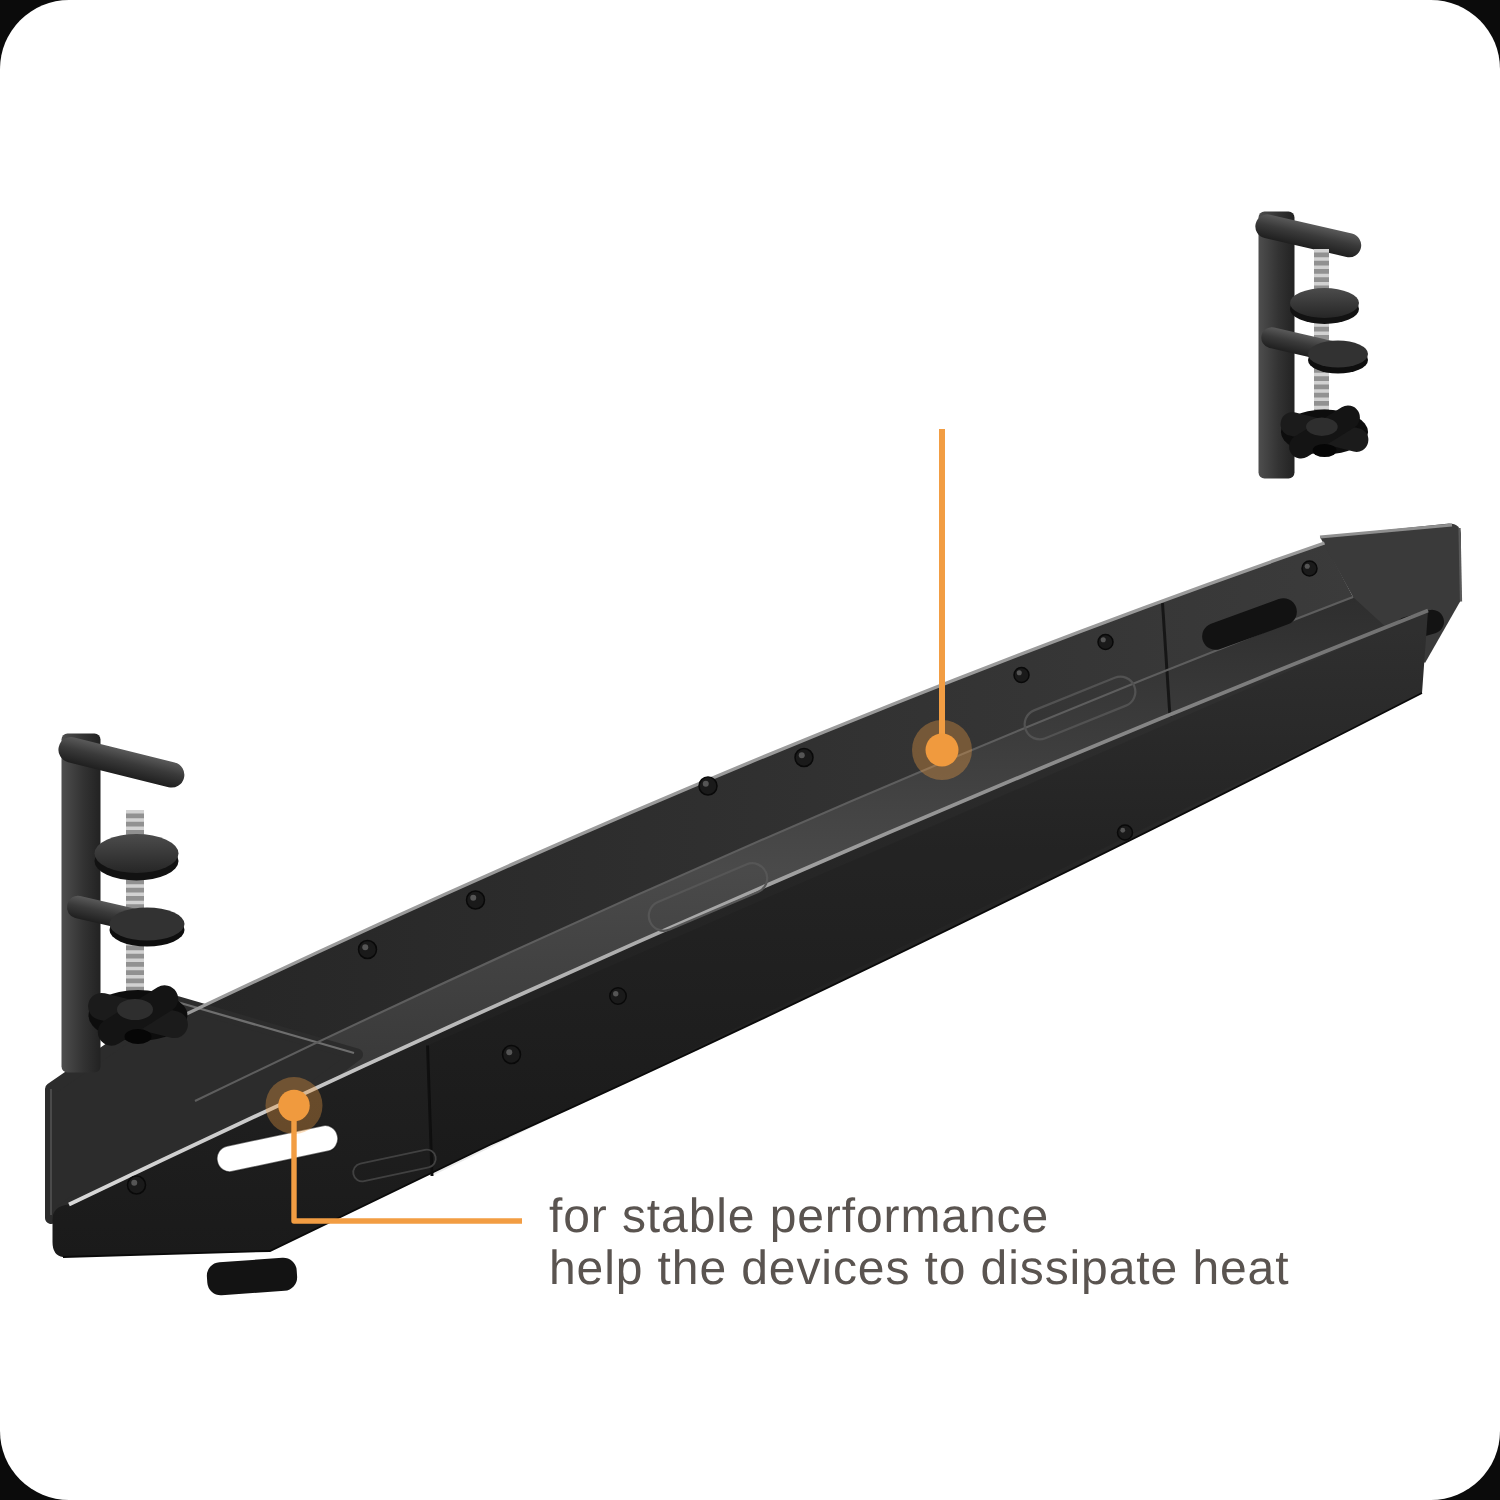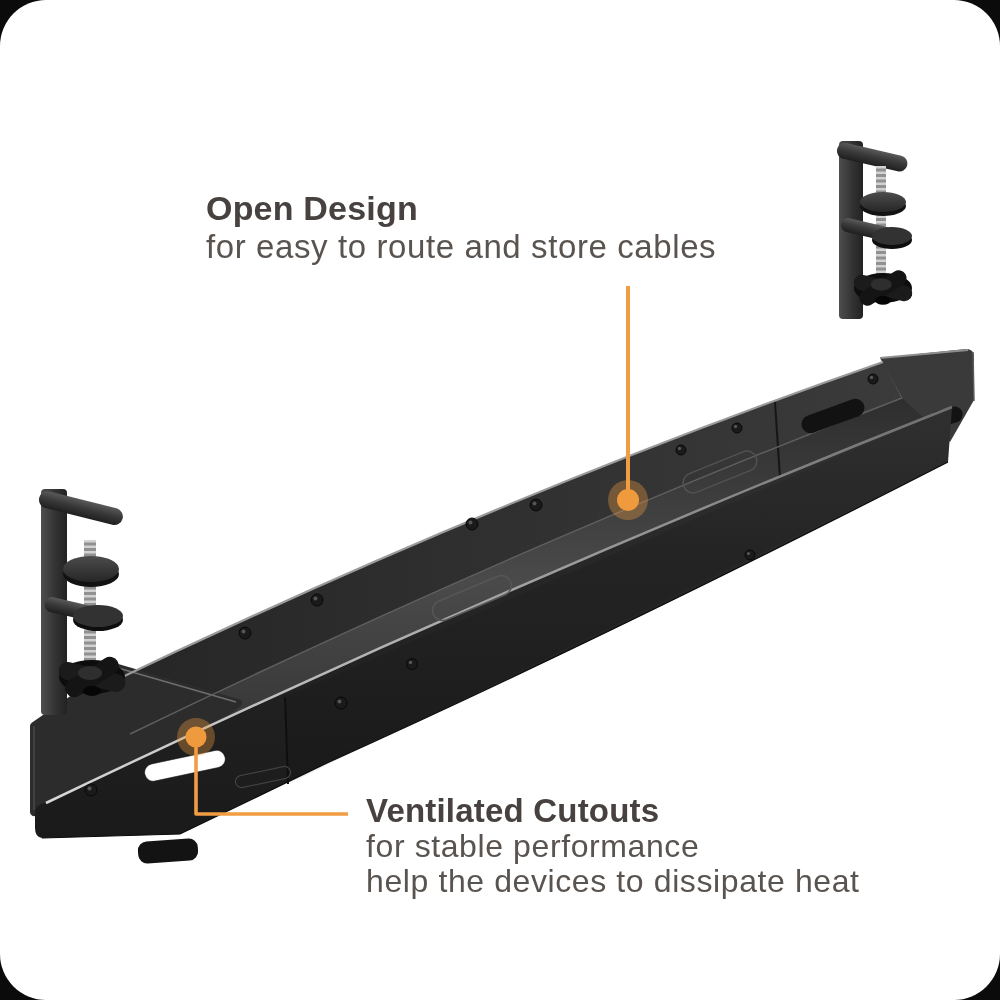--- a/index.html
+++ b/index.html
@@ -213,24 +213,19 @@
         <circle cx="46" cy="46" r="46" fill="#ffffff"></circle>
     <rect x="954" y="0" width="46" height="46" fill="#0b0b0b"></rect>
         <circle cx="954" cy="46" r="46" fill="#ffffff"></circle>
     <rect x="0" y="954" width="46" height="46" fill="#0b0b0b"></rect>
         <circle cx="46" cy="954" r="46" fill="#ffffff"></circle>
     <rect x="954" y="954" width="46" height="46" fill="#0b0b0b"></rect>
         <circle cx="954" cy="954" r="46" fill="#ffffff"></circle>
   </g>
 </svg>
 
-<div class="callout c1">
-  <div class="title">Open Design</div>
-  <div class="line">for easy to route and store cables</div>
-</div>
 
 <div class="callout c2">
-  <div class="title">Ventilated Cutouts</div>
   <div class="line">for stable performance</div>
   <div class="line">help the devices to dissipate heat</div>
 </div>
 
 </div>
 
 </body></html>

